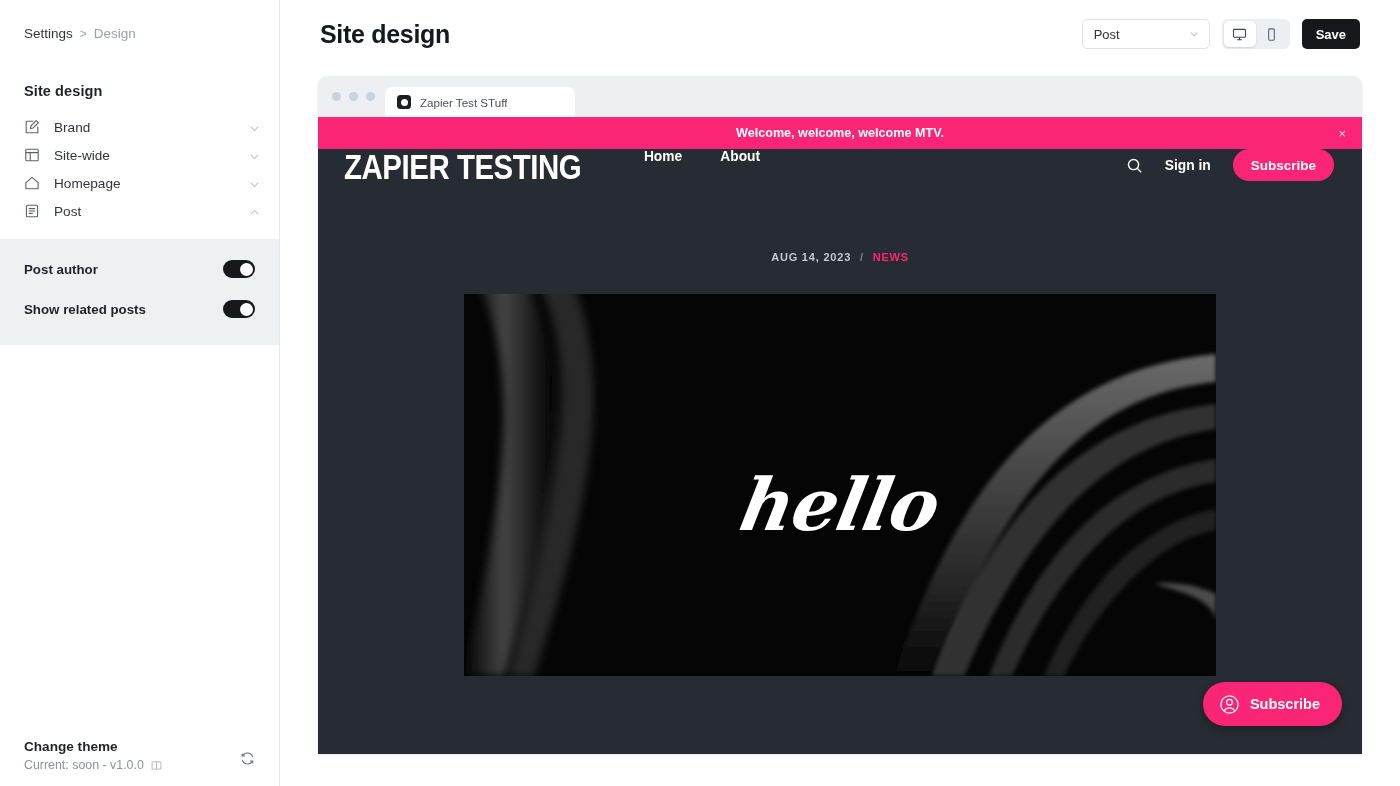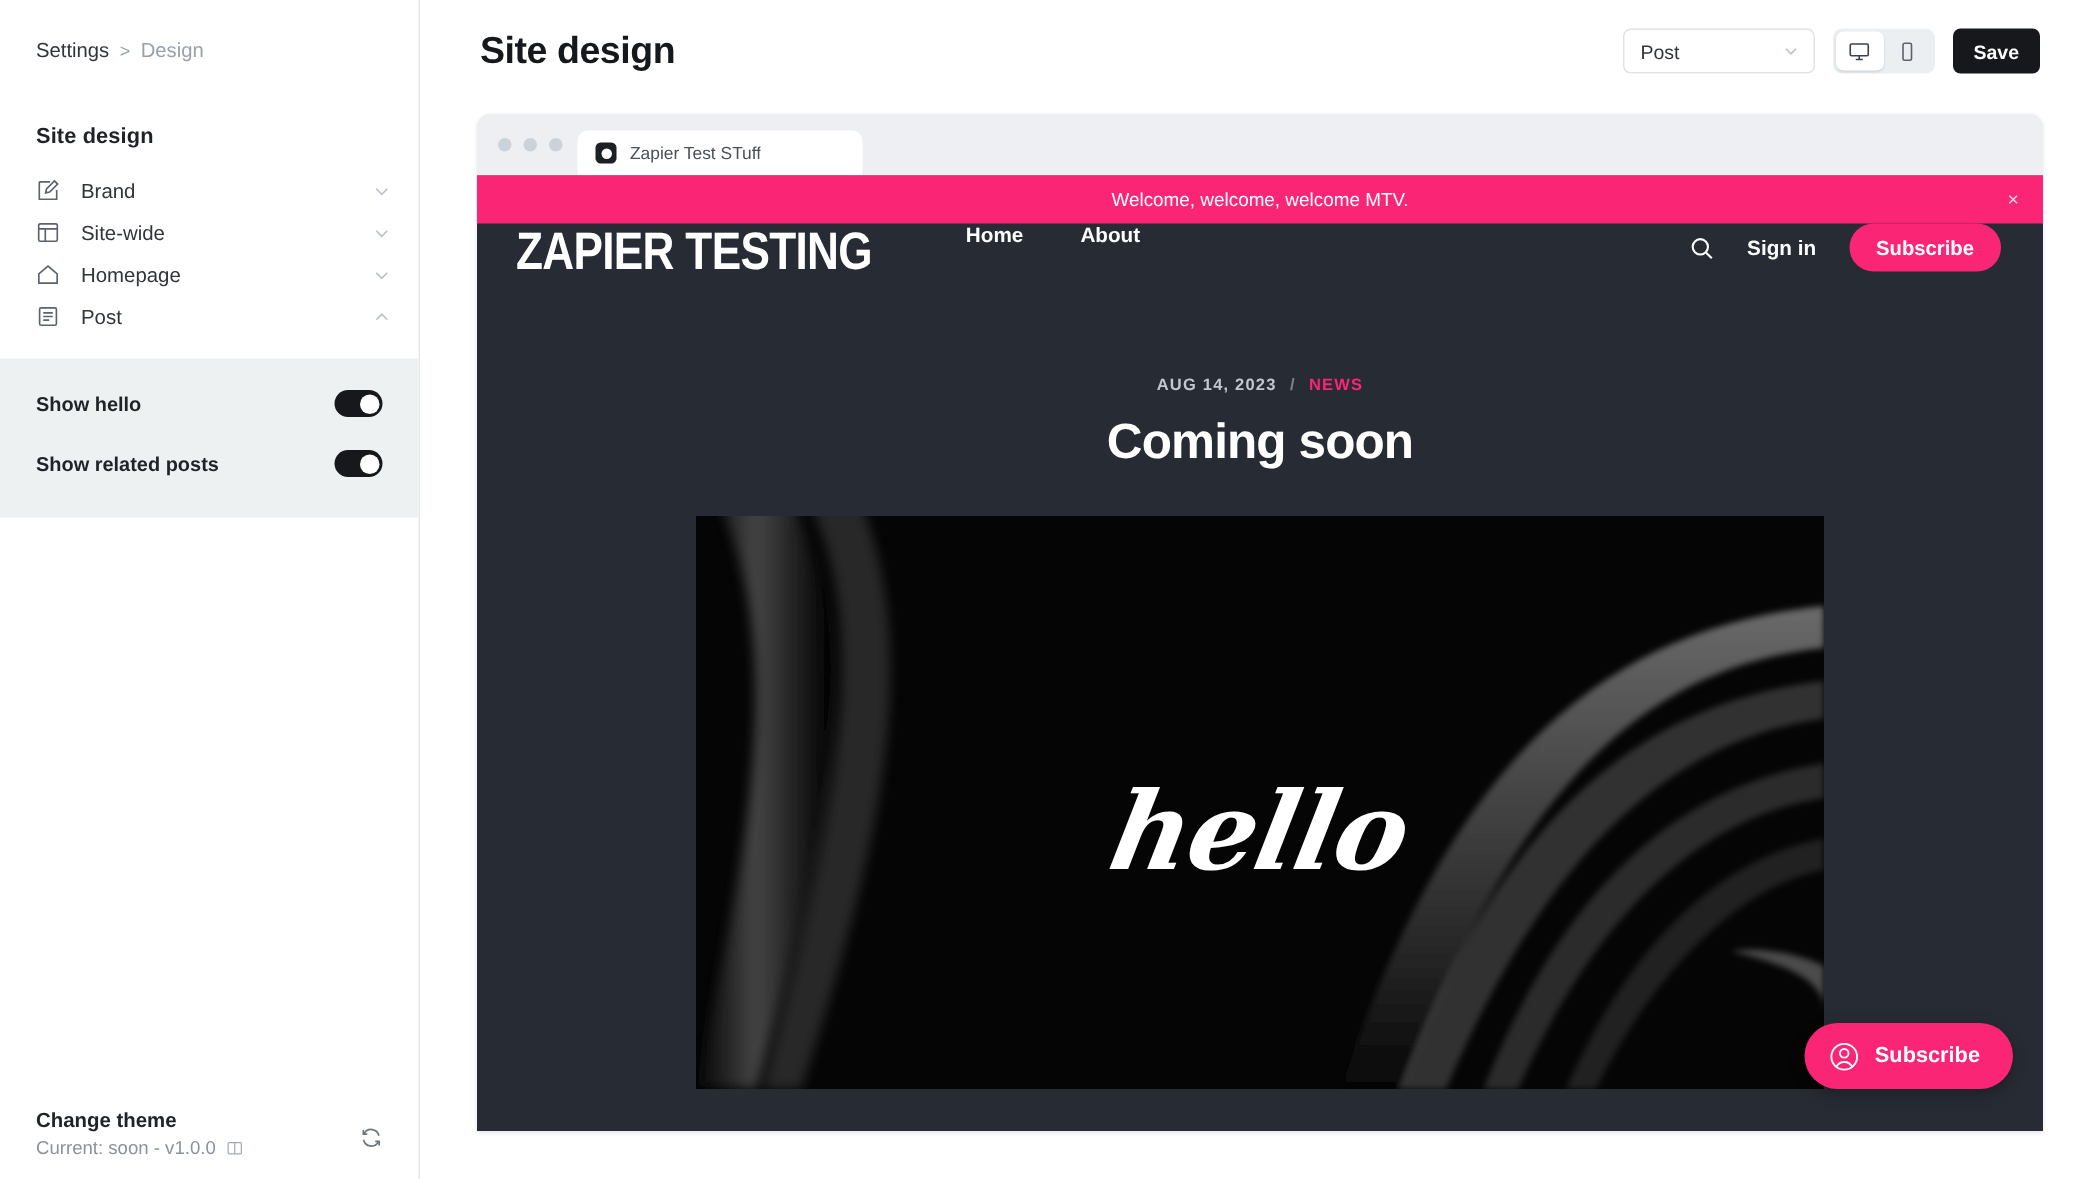--- a/index.html
+++ b/index.html
@@ -132,21 +132,21 @@
   .favicon .inner { width: 7px; height: 7px; border-radius: 50%; background: #fff; }
   .tab-title {
     font-size: 11.6px; color: #4a5057; white-space: nowrap; overflow: hidden;
   }
 
   .site { height: 637px; position: relative; background: #272b33; }
   .announce {
     height: 32px; background: #fb2576; display: flex; align-items: center;
     justify-content: center; position: relative;
   }
-  .announce .msg { font-size: 12.6px; color: #fff; font-weight: normal; }
+  .announce .msg { font-size: 12.6px; color: #fff; font-weight: bold; }
   .announce .close {
     position: absolute; right: 16px; top: 50%; transform: translateY(-50%);
     font-size: 13px; color: #ffd4e4; cursor: pointer; line-height: 1;
   }
   .site-header {
     height: 76px; display: flex; align-items: flex-start;
     padding: 0 28px 0 26px;
   }
   .logo {
     font-family: "Liberation Sans", sans-serif;
@@ -266,21 +266,21 @@
       <span class="lbl">Post</span>
       <span class="chev">
         <svg viewBox="0 0 16 16" fill="none" stroke="currentColor" stroke-width="1.3">
             <path d="M3.5 10L8 5.5 12.5 10"></path>
           </svg>
       </span>
     </div>
 
     <div class="panel-post">
       <div class="toggle-row">
-        <span class="t-label">Show hello</span>
+        <span class="t-label">Post author</span>
         <span class="switch">
             <span class="knob"></span>
           </span>
       </div>
       <div class="toggle-row">
         <span class="t-label">Show related posts</span>
         <span class="switch">
             <span class="knob"></span>
           </span>
       </div>
@@ -382,21 +382,20 @@
             <span class="sub-pill">Subscribe</span>
           </div>
         </div>
 
         <div class="post-meta">
           <span class="date">AUG 14, 2023</span>
           <span class="slash">/</span>
           <span class="tag">NEWS</span>
         </div>
 
-        <div class="post-title">Coming soon</div>
 
         <div class="hero">
           <svg viewBox="0 0 752 382" preserveAspectRatio="none">
             <defs>
               <linearGradient id="gL" x1="0" y1="0" x2="1" y2="0">
                 <stop offset="0" stop-color="#000"></stop>
                   <stop offset=".45" stop-color="#8d8d8d"></stop>
                   <stop offset="1" stop-color="#000"></stop>
               </linearGradient>
               <linearGradient id="gR" x1="0" y1="0" x2="0" y2="1">

